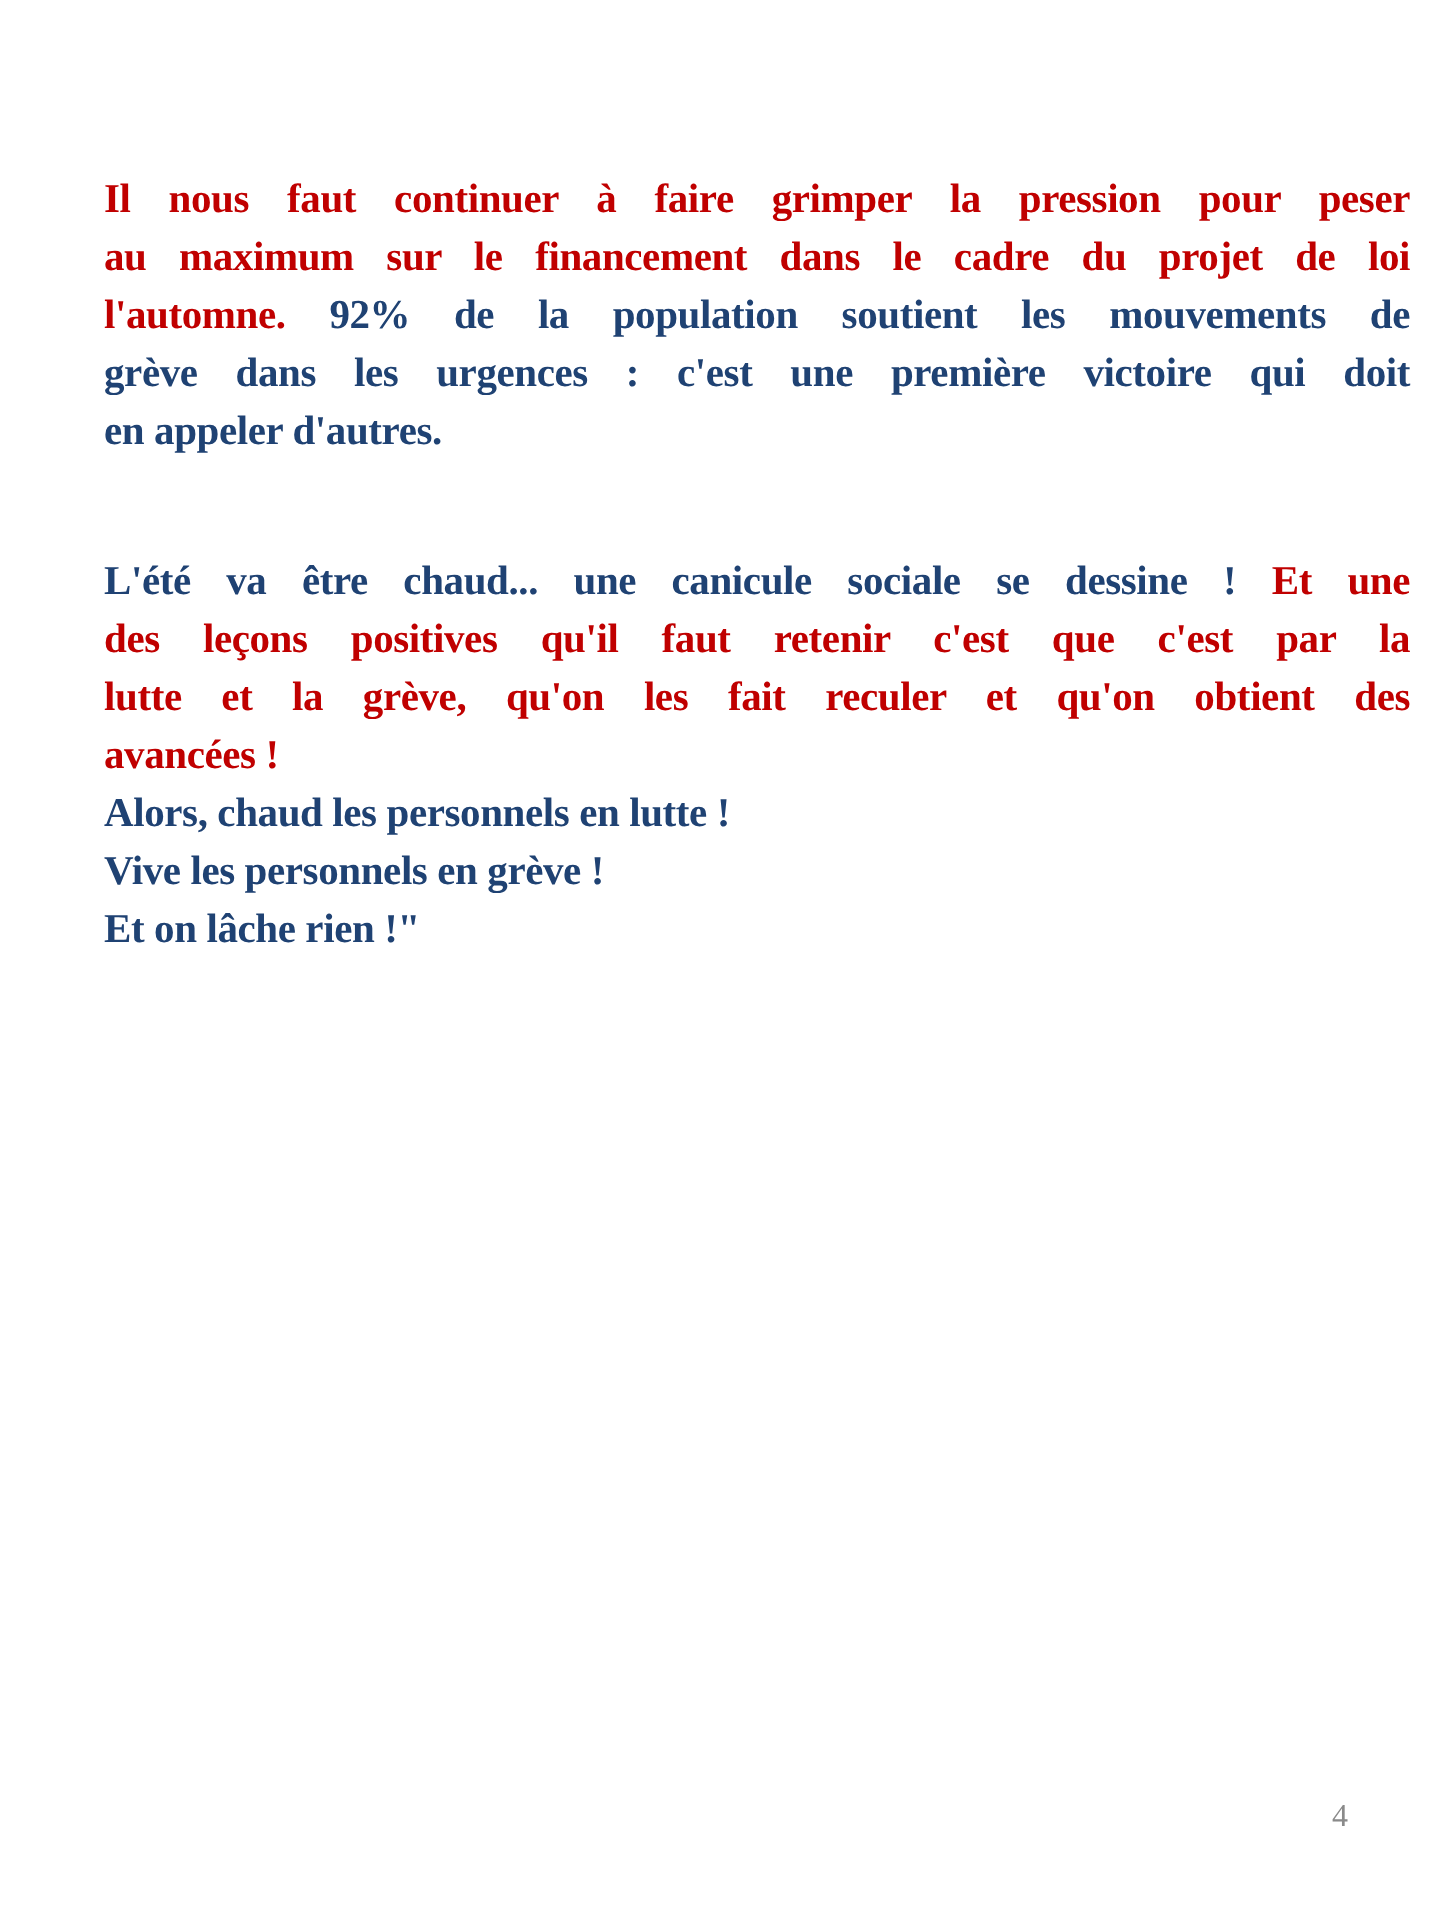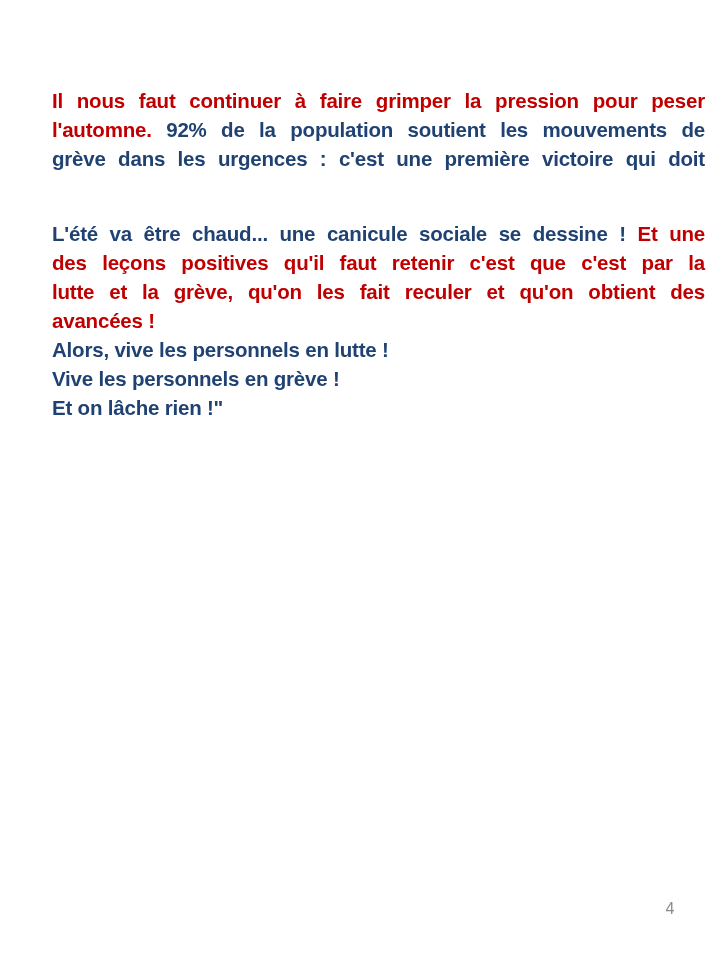--- a/index.html
+++ b/index.html
@@ -6,21 +6,21 @@
     margin: 0;
     padding: 0;
     background: #ffffff;
   }
   .slide-page {
     position: relative;
     width: 720px;
     height: 960px;
     background: #ffffff;
     overflow: hidden;
-    font-family: Liberation Sans, sans-serif;
+    font-family: Liberation Serif, serif;
   }
   .text-block {
     position: absolute;
     left: 52px;
     top: 86px;
     width: 653px;
     font-weight: 700;
     font-size: 20.5px;
     line-height: 29px;
     letter-spacing: -0.2px;
@@ -51,27 +51,29 @@
     color: var(--pagenum-color, #8a8a8a);
   }
 </style>
 </head>
 <body>
 
 <div class="slide-page">
   <div class="text-block">
       <div class="paragraph">
         <div class="line justify"><span class="red">Il nous faut continuer à faire grimper la pression pour peser</span></div>
+        <div class="line justify"><span class="red">au maximum sur le financement dans le cadre du projet de loi</span></div>
         <div class="line justify"><span class="red">l'automne. </span><span class="blue">92% de la population soutient les mouvements de</span></div>
         <div class="line justify"><span class="blue">grève dans les urgences : c'est une première victoire qui doit</span></div>
+        <div class="line left"><span class="blue">en appeler d'autres.</span></div>
       </div>
       <div class="paragraph">
         <div class="line justify"><span class="blue">L'été va être chaud... une canicule sociale se dessine ! </span><span class="red">Et une</span></div>
         <div class="line justify"><span class="red">des leçons positives qu'il faut retenir c'est que c'est par la</span></div>
         <div class="line justify"><span class="red">lutte et la grève, qu'on les fait reculer et qu'on obtient des</span></div>
         <div class="line left"><span class="red">avancées !</span></div>
-        <div class="line left"><span class="blue">Alors, vive les personnels en lutte !</span></div>
+        <div class="line left"><span class="blue">Alors, chaud les personnels en lutte !</span></div>
         <div class="line left"><span class="blue">Vive les personnels en grève !</span></div>
         <div class="line left"><span class="blue">Et on lâche rien !"</span></div>
       </div>
     </div>
   <div class="page-number">4</div>
 </div>
 
 </body></html>

